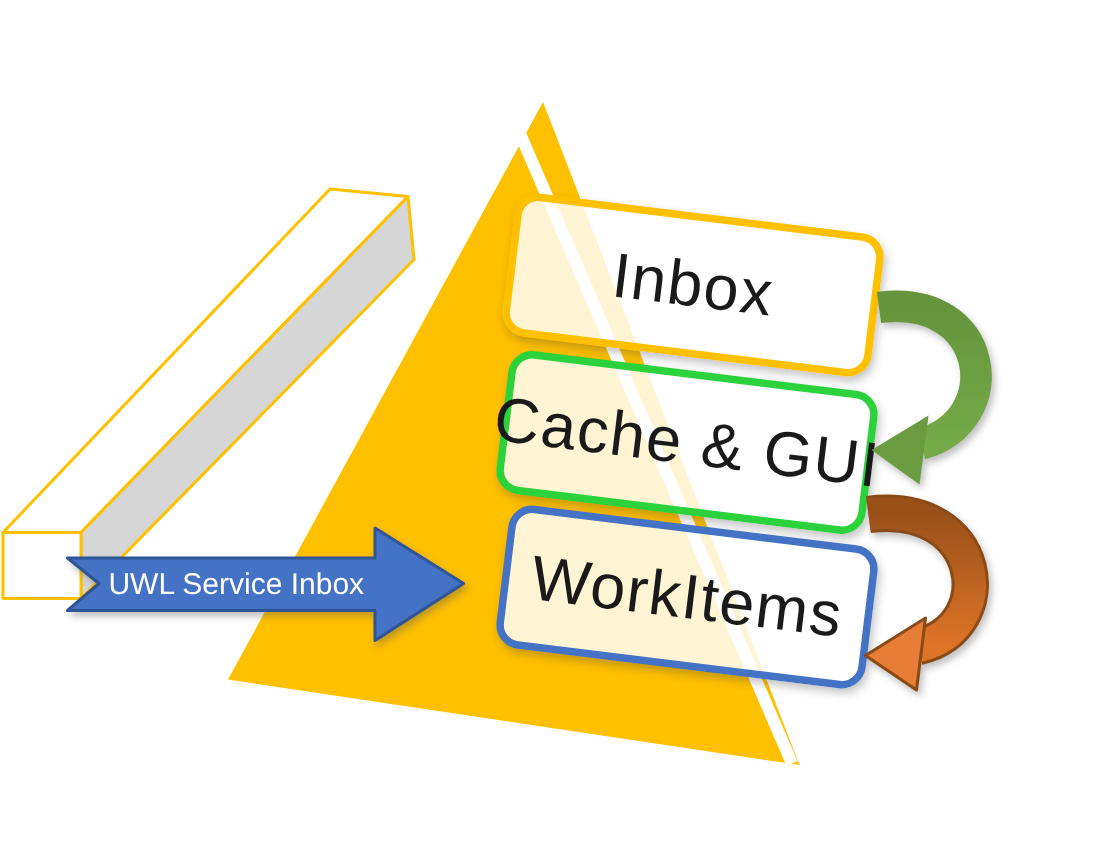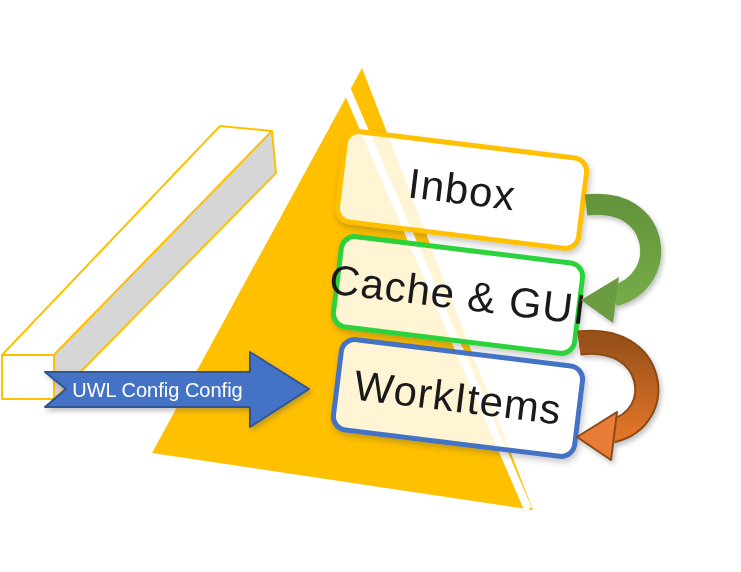--- a/index.html
+++ b/index.html
@@ -43,21 +43,21 @@
     </g>
     <g>
       <polygon points="362,68 152,453 533,510" fill="#FFC000"></polygon>
       <line x1="341" y1="76" x2="528" y2="509" stroke-width="8" stroke="#FFFFFF"></line>
     </g>
     <g class="shadow-soft">
       <polygon points="45,372 250,372 250,352 309,389 250,427 250,407 45,407 66,389" stroke-width="2" stroke-linejoin="round" fill="#4472C4" stroke="#2F5597"></polygon>
     </g>
   </svg>
 
-  <div class="arrow-label">UWL Config Config</div>
+  <div class="arrow-label">UWL Service Inbox</div>
 
   <div class="layer-box box-inbox" style="border-color: rgb(255, 192, 0); background-color: rgba(255, 255, 255, 0.83);">
     <span class="layer-label">Inbox</span>
   </div>
   <div class="layer-box box-cache" style="border-color: rgb(43, 210, 60); background-color: rgba(255, 255, 255, 0.83);">
     <span class="layer-label">Cache &amp; GUI</span>
   </div>
   <div class="layer-box box-workitems" style="border-color: rgb(68, 114, 196); background-color: rgba(255, 255, 255, 0.83);">
     <span class="layer-label">WorkItems</span>
   </div>

